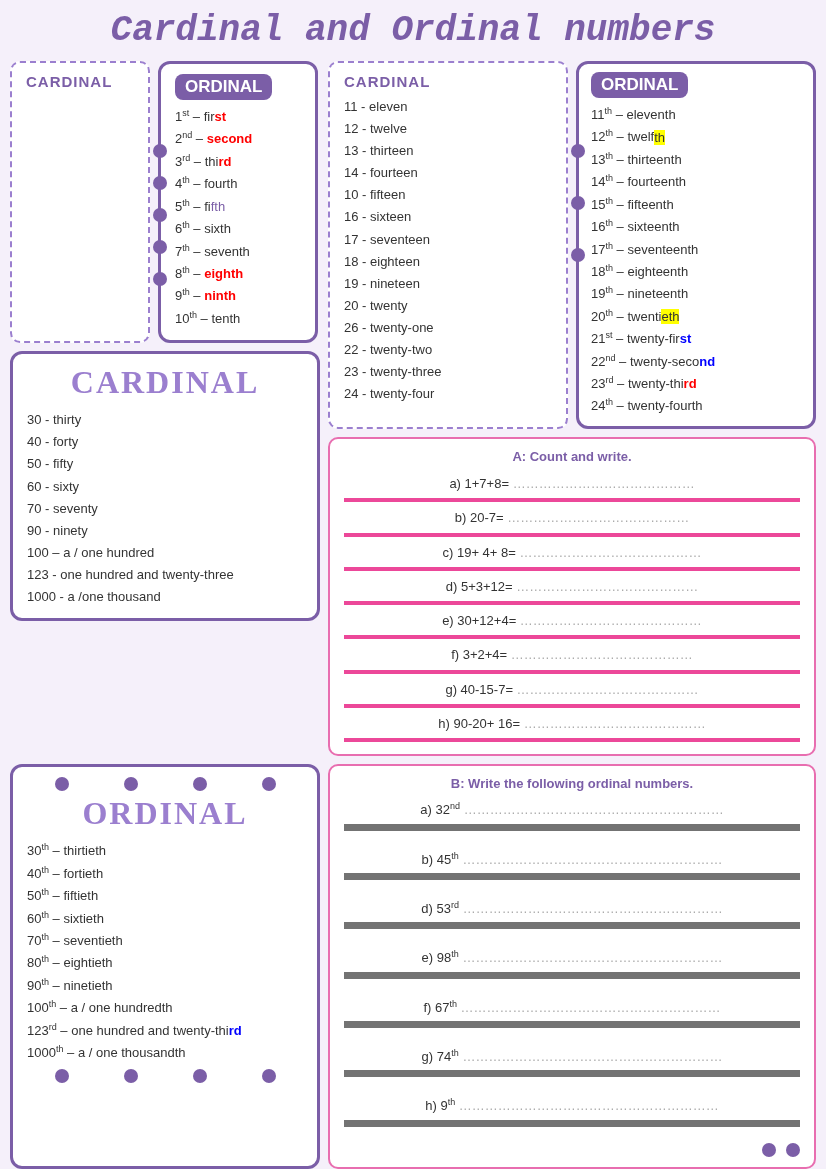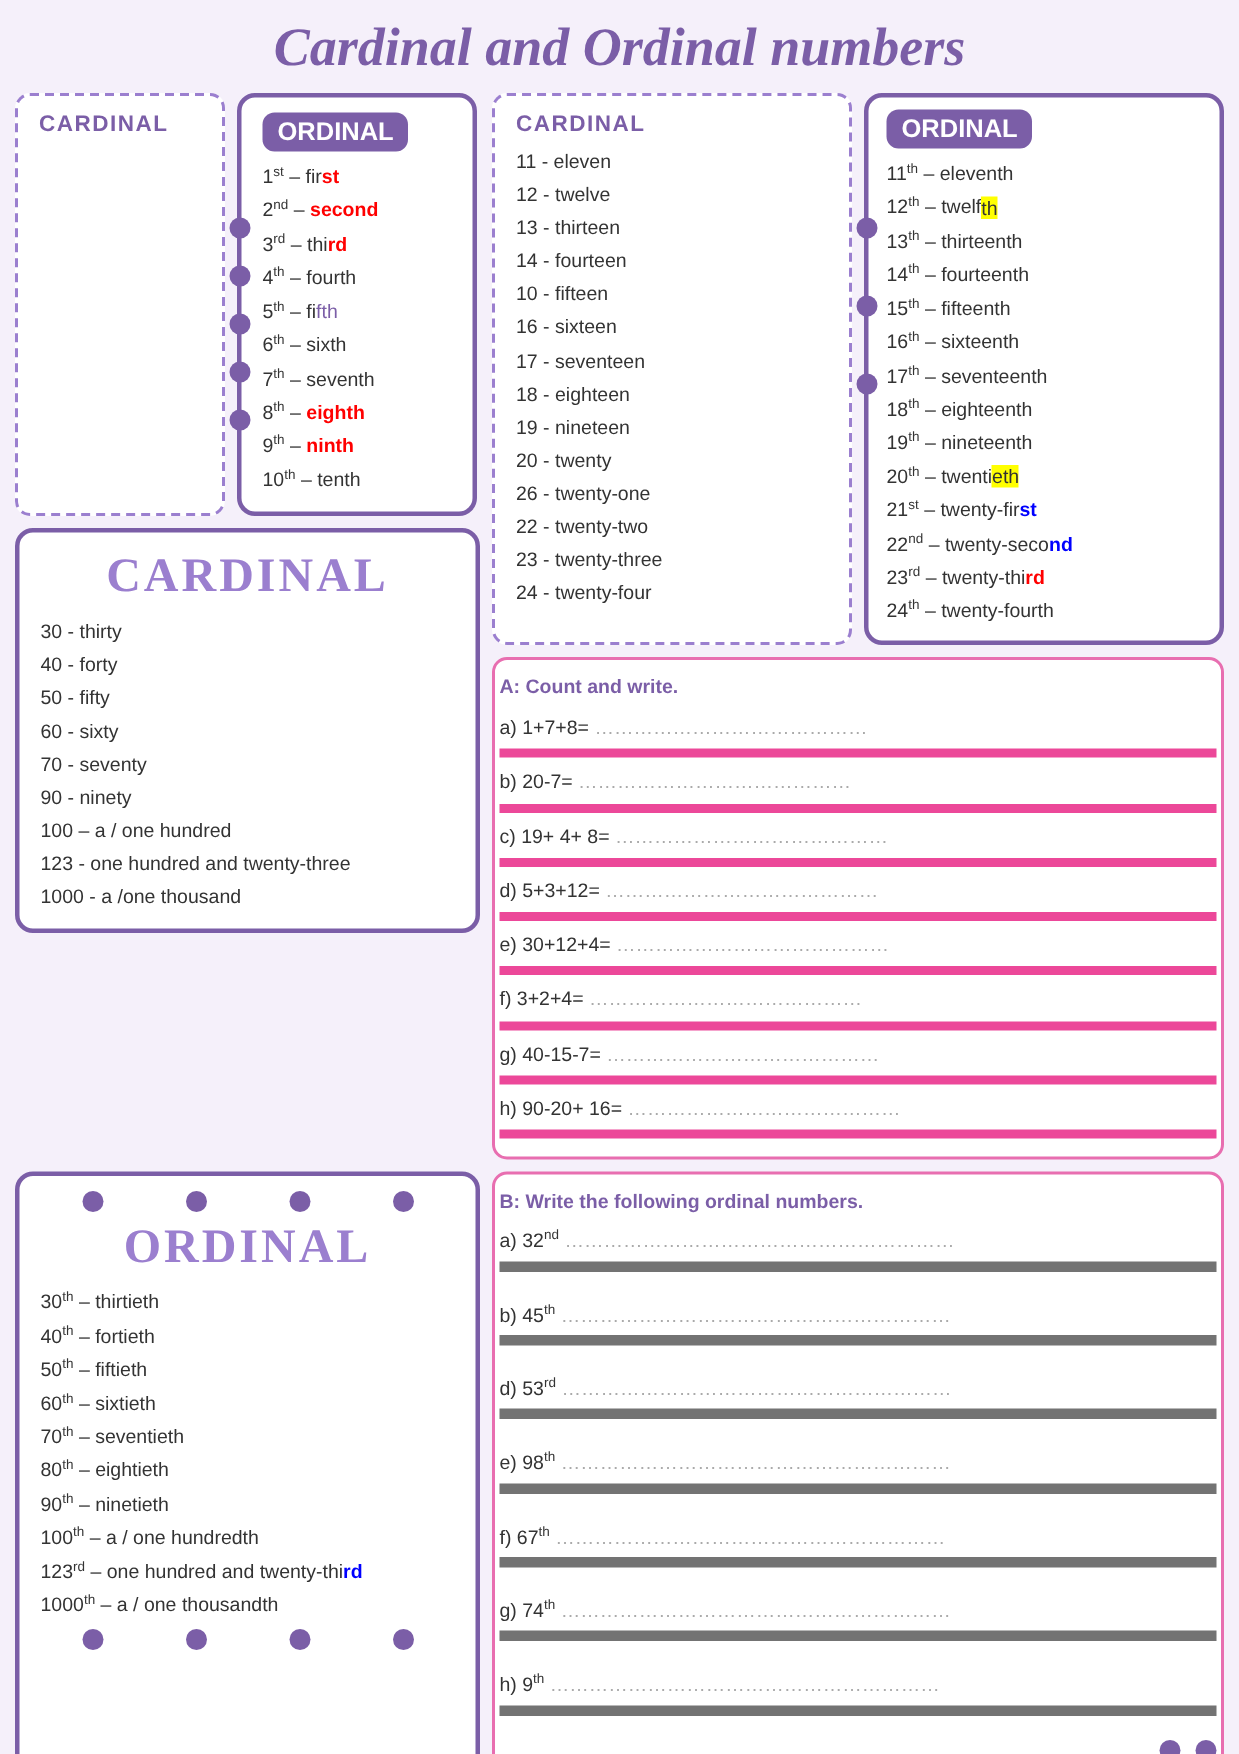--- a/index.html
+++ b/index.html
@@ -8,21 +8,21 @@
       min-height: 1169px;
       background: #f5f0fa;
       font-family: Arial, sans-serif;
       font-size: 13px;
       padding: 10px;
     }
 
     .page-title {
       text-align: center;
       font-size: 36px;
-      font-family: Liberation Serif, serif;
+      font-family: Liberation Mono, monospace;
       color: #7b5ea7;
       margin-bottom: 10px;
       font-style: italic;
       font-weight: bold;
     }
 
     .main-grid {
       display: grid;
       grid-template-columns: 310px 1fr;
       gap: 8px;
@@ -124,35 +124,36 @@
       width: 14px; height: 14px;
       background: #7b5ea7;
       border-radius: 50%;
       display: inline-block;
     }
 
     .exercise-box {
       border: 2px solid #e86eb0;
       border-radius: 10px;
       background: white;
-      padding: 10px 3px;
+      padding: 10px 14px;
+      text-align: center;
     }
 
     .exercise-title {
       font-weight: bold;
       color: #7b5ea7;
       font-size: 13px;
       margin-bottom: 6px;
     }
 
     .exercise-item {
       line-height: 2.1;
       color: #333;
       font-size: 13px;
-      border-bottom: 6px solid #ec4899;
+      border-bottom: 4px solid #ec4899;
       padding-bottom: 1px;
       margin-bottom: 2px;
     }
 
     .exercise-item-b {
       line-height: 1.95;
       color: #333;
       font-size: 13px;
       border-bottom: 7px solid #737373;
       padding-bottom: 1px;

